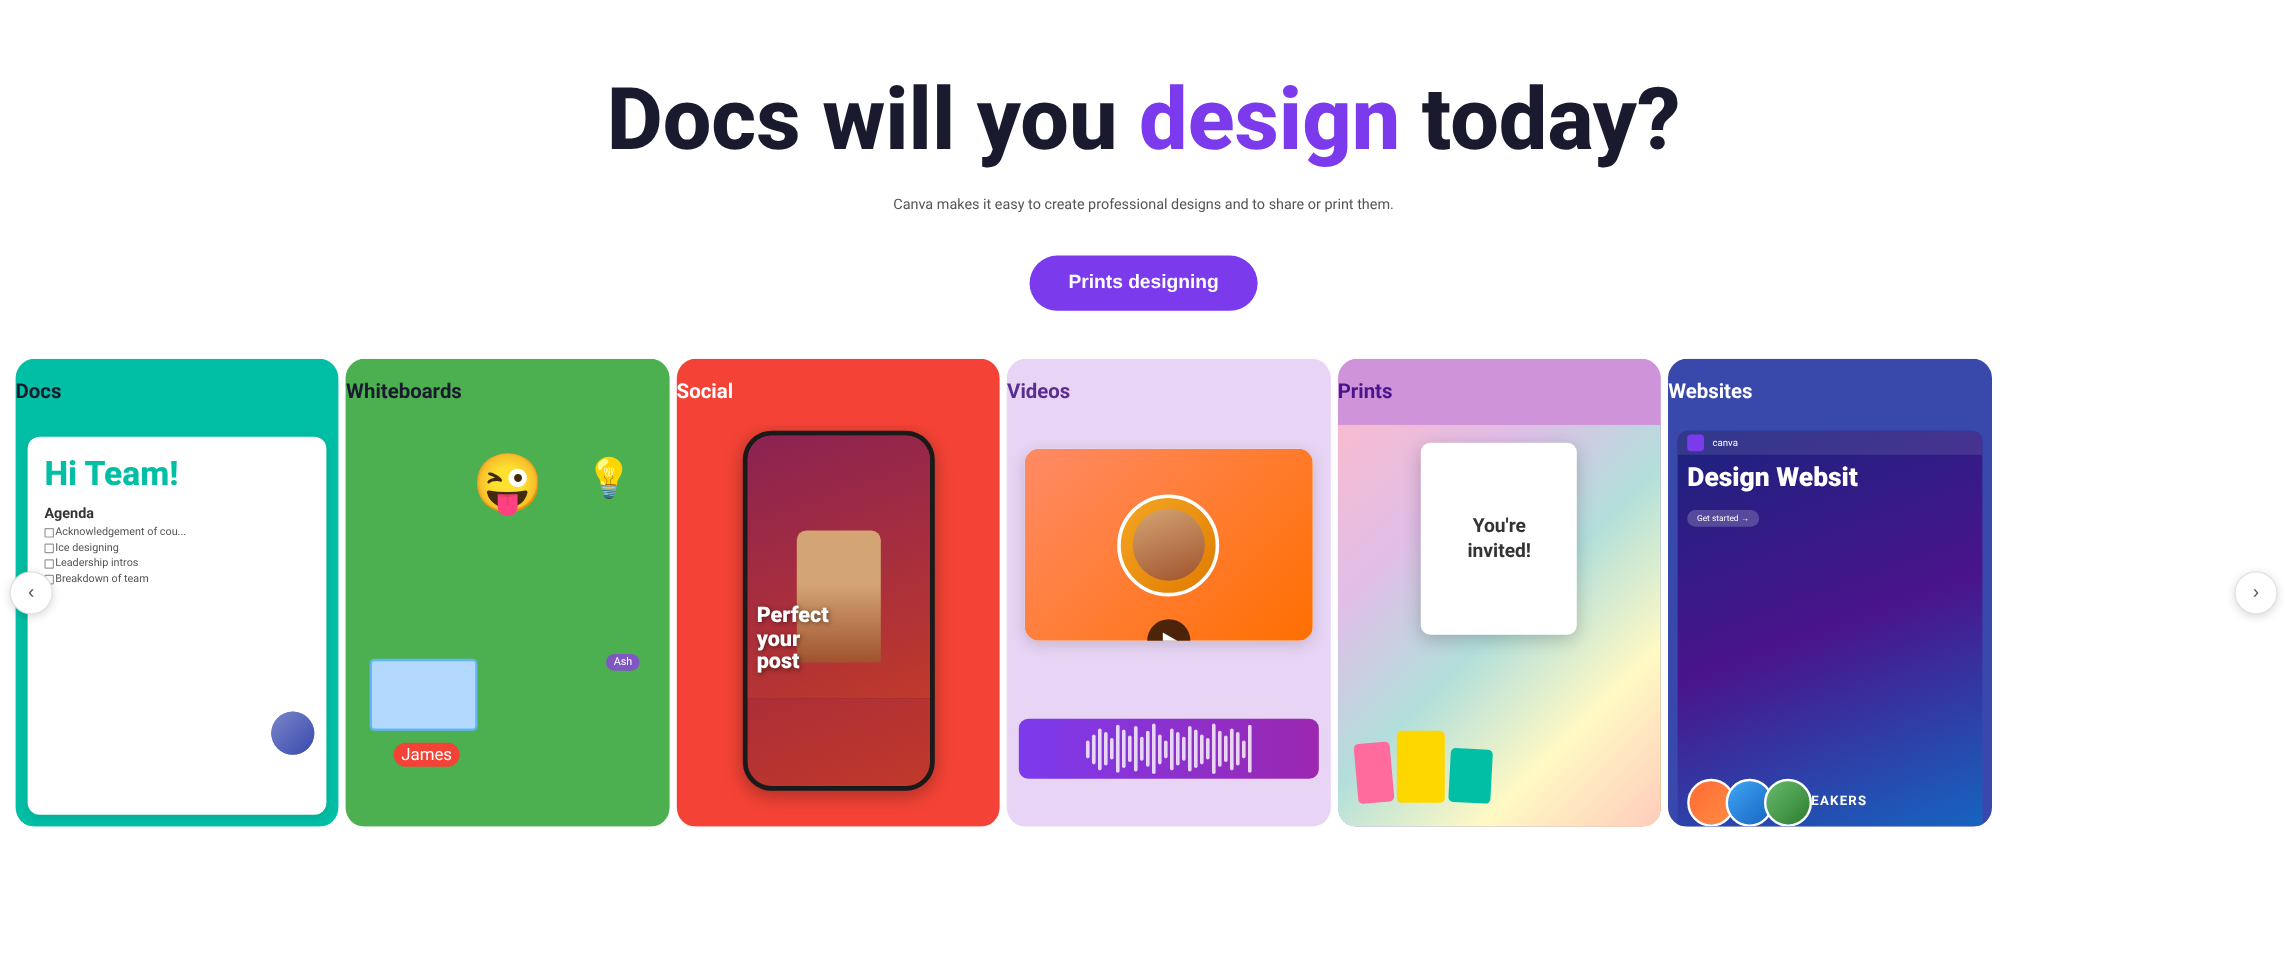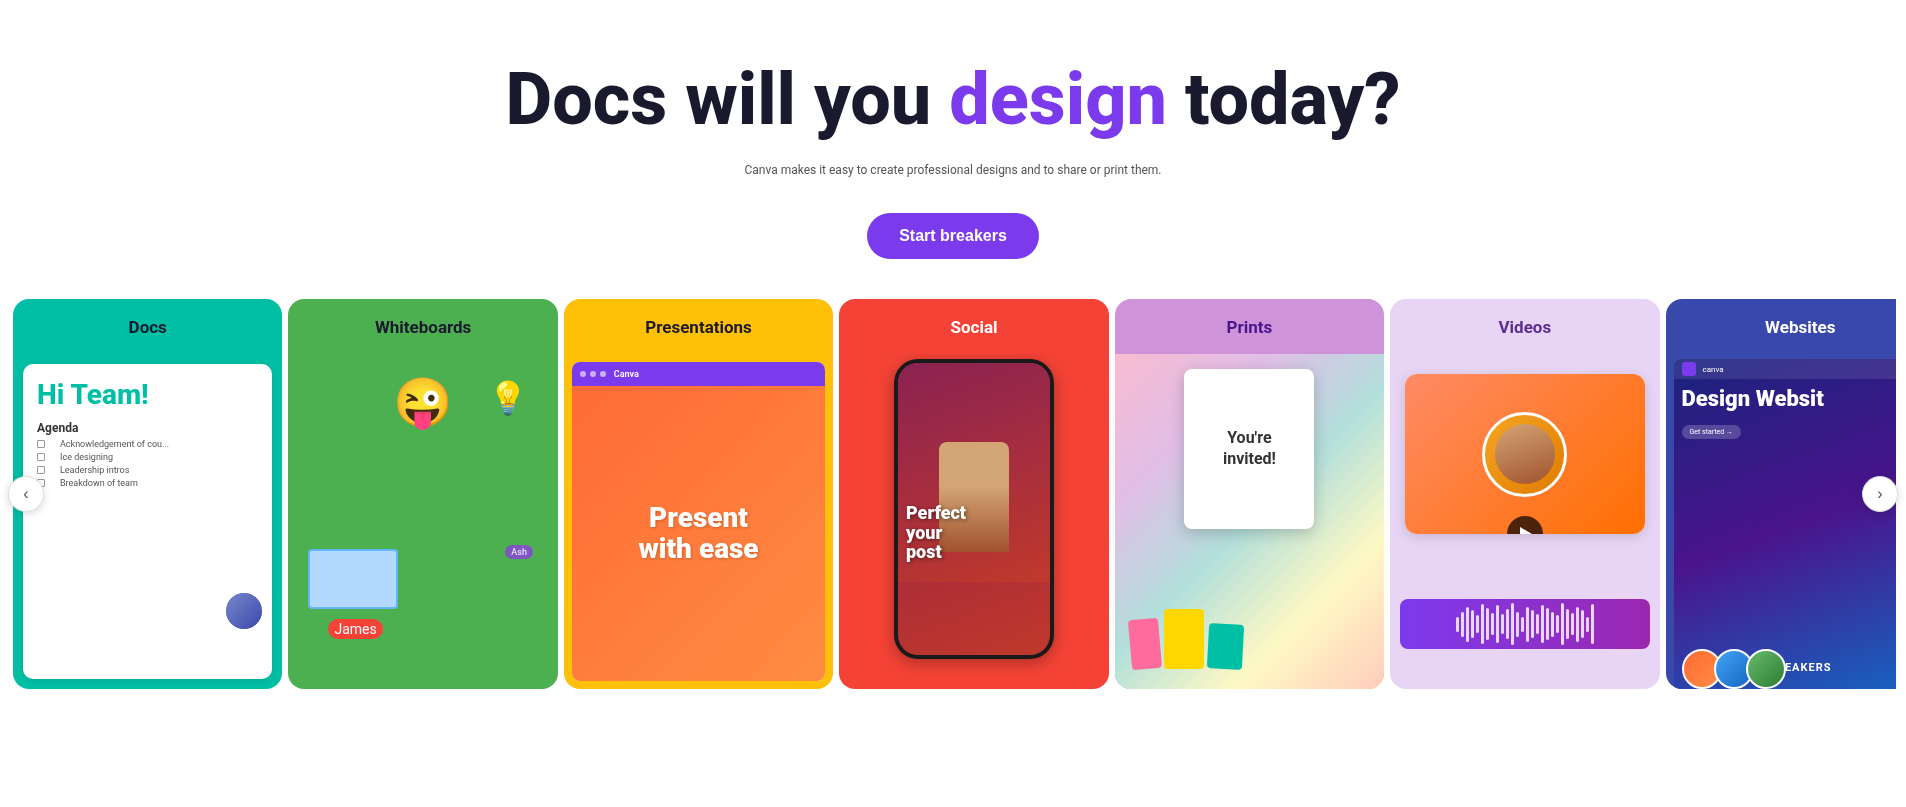--- a/index.html
+++ b/index.html
@@ -58,21 +58,21 @@
       overflow: hidden;
       position: relative;
       height: 390px;
       margin: 0 3px;
     }
 
     .card-label {
       position: absolute;
       top: 18px;
       left: 0; right: 0;
-      text-align: center;
+      text-align: left;
       font-size: 17px;
       font-weight: 700;
       z-index: 2;
     }
 
     
     .card-docs { background: #00bfa5; }
     .card-whiteboards { background: #4caf50; }
     .card-presentations { background: #ffc107; }
     .card-social { background: #f44336; }
@@ -112,21 +112,21 @@
     }
     .docs-agenda-title {
       font-size: 12px;
       font-weight: 700;
       color: #333;
       margin-bottom: 4px;
     }
     .docs-item {
       display: flex;
       align-items: center;
-      gap: 15px;
+      gap: 1px;
       font-size: 9px;
       color: #555;
       margin-bottom: 3px;
     }
     .docs-checkbox {
       width: 8px; height: 8px;
       border: 1px solid #999;
       border-radius: 1px;
       flex-shrink: 0;
     }
@@ -457,21 +457,21 @@
     }
   </style>
 </head>
 <body>
 
 <div class="hero">
   <h1 class="hero-title">
     <span>Docs will you </span><span class="highlight">design</span><span> today?</span>
   </h1>
   <p class="hero-subtitle">Canva makes it easy to create professional designs and to share or print them.</p>
-  <button class="start-btn">Start breakers</button>
+  <button class="start-btn">Prints designing</button>
 </div>
 
 <div class="cards-outer">
   <button class="arrow-btn arrow-left">
     <span>‹</span>
   </button>
 
   <div class="cards-wrapper">
 
     <div class="card card-docs">
@@ -509,70 +509,37 @@
         <div class="wb-inner">
           <div class="wb-emoji">😜</div>
           <div class="wb-bulb">💡</div>
           <div class="wb-rect"></div>
           <div class="wb-tag-ash">Ash</div>
           <div class="wb-tag-james">James</div>
         </div>
       </div>
     </div>
 
-    <div class="card card-presentations">
-      <div class="card-label card-label-presentations">Presentations</div>
-      <div class="card-content">
-        <div class="pres-inner">
-          <div class="pres-toolbar">
-            <div class="pres-toolbar-dot"></div>
-            <div class="pres-toolbar-dot"></div>
-            <div class="pres-toolbar-dot"></div>
-            <span style="color:#fff;font-size:9px;margin-left:4px;font-weight:600;">Canva</span>
-          </div>
-          <div class="pres-slide">
-            <div class="pres-text">Present<br>with ease</div>
-          </div>
-        </div>
-      </div>
-    </div>
 
     <div class="card card-social">
       <div class="card-label card-label-social">Social</div>
       <div class="card-content">
         <div class="social-phone">
           <div class="social-phone-screen">
             <div class="social-top-bar">
               <span style="color:#fff;font-size:10px;">🏠</span>
               <span style="color:#fff;font-size:10px;">•••</span>
               <span style="color:#fff;font-size:10px;">⬆</span>
             </div>
             <div class="social-phone-img">
               <div style="position:relative; width:100%; height:100%; background: linear-gradient(160deg, #8b2252, #c0392b); display:flex; align-items:center; justify-content:center;">
                 <div style="width:70px; height:110px; background: linear-gradient(180deg, #d4a574 40%, #a0522d); border-radius:8px 8px 0 0; position:absolute; bottom:30px;"></div>
                 <div class="social-text-overlay">Perfect<br>your<br>post</div>
               </div>
             </div>
-          </div>
-        </div>
-      </div>
-    </div>
-
-    <div class="card card-prints">
-      <div class="card-label card-label-prints">Prints</div>
-      <div class="card-content">
-        <div class="prints-inner">
-          <div style="position:absolute; top:0; left:0; right:0; bottom:0; background: linear-gradient(135deg, #f8bbd0 0%, #e1bee7 25%, #b2dfdb 50%, #fff9c4 75%, #ffccbc 100%);"></div>
-          <div class="prints-card">
-            <div class="prints-invite-text">You're<br>invited!</div>
-          </div>
-          <div style="position:absolute; bottom:20px; left:15px; right:15px; height:70px; display:flex; gap:4px; align-items:flex-end;">
-            <div style="width:30px;height:50px;background:#ff6b9d;border-radius:4px;transform:rotate(-5deg);"></div>
-            <div style="width:40px;height:60px;background:#ffd700;border-radius:4px;"></div>
-            <div style="width:35px;height:45px;background:#00bfa5;border-radius:4px;transform:rotate(3deg);"></div>
           </div>
         </div>
       </div>
     </div>
 
     <div class="card card-videos">
       <div class="card-label card-label-videos">Videos</div>
       <div class="card-content">
         <div class="videos-inner">
           <div class="video-thumbnail">
@@ -610,20 +577,37 @@
               <div class="wave-bar" style="height: 22px;"></div>
               <div class="wave-bar" style="height: 35px;"></div>
               <div class="wave-bar" style="height: 28px;"></div>
               <div class="wave-bar" style="height: 15px;"></div>
               <div class="wave-bar" style="height: 40px;"></div>
             </div>
         </div>
       </div>
     </div>
 
+    <div class="card card-prints">
+      <div class="card-label card-label-prints">Prints</div>
+      <div class="card-content">
+        <div class="prints-inner">
+          <div style="position:absolute; top:0; left:0; right:0; bottom:0; background: linear-gradient(135deg, #f8bbd0 0%, #e1bee7 25%, #b2dfdb 50%, #fff9c4 75%, #ffccbc 100%);"></div>
+          <div class="prints-card">
+            <div class="prints-invite-text">You're<br>invited!</div>
+          </div>
+          <div style="position:absolute; bottom:20px; left:15px; right:15px; height:70px; display:flex; gap:4px; align-items:flex-end;">
+            <div style="width:30px;height:50px;background:#ff6b9d;border-radius:4px;transform:rotate(-5deg);"></div>
+            <div style="width:40px;height:60px;background:#ffd700;border-radius:4px;"></div>
+            <div style="width:35px;height:45px;background:#00bfa5;border-radius:4px;transform:rotate(3deg);"></div>
+          </div>
+        </div>
+      </div>
+    </div>
+
     <div class="card card-websites">
       <div class="card-label card-label-websites">Websites</div>
       <div class="card-content">
         <div class="websites-inner">
           <div class="website-screen">
             <div class="website-header">
               <div style="width:14px;height:14px;background:#7c3aed;border-radius:3px;"></div>
               <span style="color:#fff;font-size:8px;margin-left:4px;">canva</span>
             </div>
             <div class="website-title-text">Design Websit</div>

